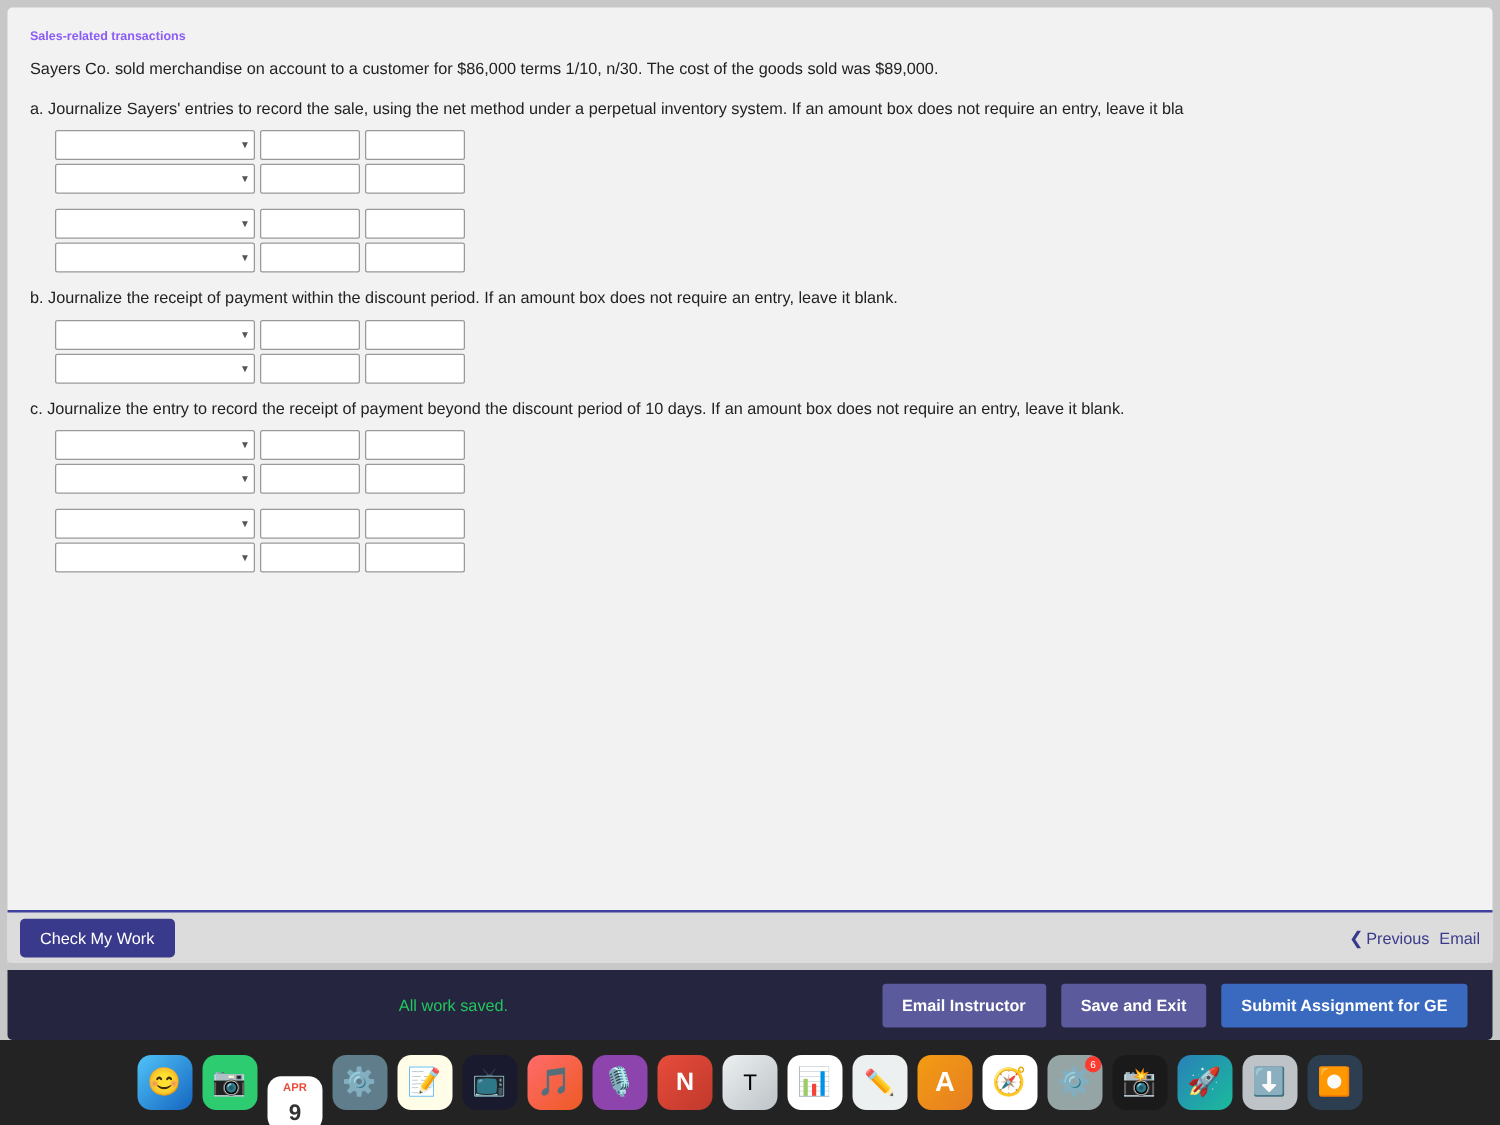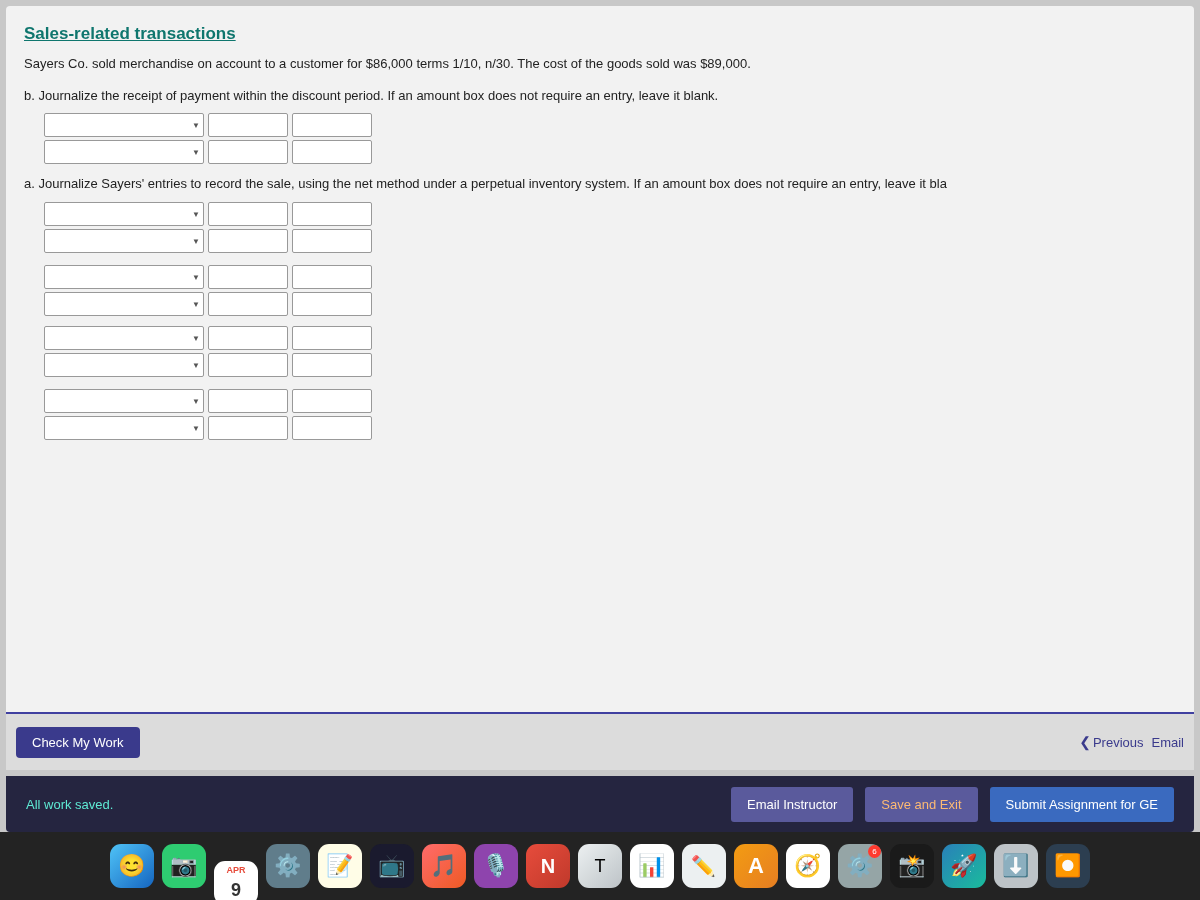--- a/index.html
+++ b/index.html
@@ -7,25 +7,24 @@
       width: 1200px;
       height: 900px;
       background: #d0d0d0;
       font-family: Arial, Helvetica, sans-serif;
       font-size: 13px;
       overflow: hidden;
       position: relative;
     }
 
     .page-title {
-      font-size: 17px;
+      font-size: 10px;
       font-weight: 600;
-      color: #0f766e;
+      color: #8b5cf6;
       margin-bottom: 10px;
-      text-decoration: underline;
     }
 
     .problem-text {
       font-size: 13px;
       color: #222;
       margin-bottom: 12px;
       line-height: 1.5;
     }
 
     .section-label {
@@ -117,53 +116,53 @@
       display: flex;
       align-items: center;
       gap: 2px;
     }
 
     .footer-btn {
       padding: 10px 16px;
       font-size: 13px;
       cursor: pointer;
       border: none;
-      font-weight: 400;
+      font-weight: 700;
       border-radius: 3px;
       margin-left: 6px;
     }
 
     .email-btn {
       background: #5a5a9c;
       color: white;
     }
 
     .save-exit-btn {
       background: #5a5a9c;
-      color: #fdba74;
+      color: #ffffff;
     }
 
     .submit-btn {
       background: #3a6abf;
       color: #ffffff;
     }
 
     .calendar-icon-wrap {
       position: relative;
       margin-top: 33px;
     }
 
     .section-wrapper {
       margin-bottom: 6px;
     }
 
     .footer-center-text {
       flex: 1;
-      text-align: left;
-      color: #5eead4;
+      text-align: center;
+      color: #22c55e;
       font-size: 13px;
     }
 
     .footer-right-btns {
       display: flex;
       align-items: center;
       gap: 6px;
     }
 
     .mac-icon {
@@ -212,21 +211,21 @@
       border-radius: 4px;
       padding: 18px 18px 10px 18px;
       overflow: hidden;
     }
 
     .action-strip {
       position: absolute;
       bottom: 130px;
       left: 6px;
       right: 6px;
-      height: 58px;
+      height: 42px;
       background: #dcdcdc;
       border-top: 2px solid #4040a0;
       display: flex;
       align-items: center;
       padding: 0 10px;
     }
 
     .status-footer {
       position: absolute;
       bottom: 68px;
@@ -265,20 +264,61 @@
 
 <div class="page-bg">
 
   <div class="content-panel">
 
     <div class="page-title">Sales-related transactions</div>
 
     <div class="problem-text">Sayers Co. sold merchandise on account to a customer for $86,000 terms 1/10, n/30. The cost of the goods sold was $89,000.</div>
 
     <div class="section-wrapper">
+      <div class="section-label truncate-right">a. Journalize Sayers' entries to record the sale, using the net method under a perpetual inventory system. If an amount box does not require an entry, leave it bla</div>
+
+      <div class="journal-grid">
+
+        <div class="journal-row">
+          <div class="select-wrapper">
+            <select class="account-select"><option value=""></option></select>
+          </div>
+          <input type="text" class="amount-input" value="" style="">
+          <input type="text" class="amount-input" value="" style="">
+        </div>
+
+        <div class="journal-row">
+          <div class="select-wrapper">
+            <select class="account-select"><option value=""></option></select>
+          </div>
+          <input type="text" class="amount-input" value="" style="">
+          <input type="text" class="amount-input" value="" style="">
+        </div>
+
+        <div style="height:6px;"></div>
+
+        <div class="journal-row">
+          <div class="select-wrapper">
+            <select class="account-select"><option value=""></option></select>
+          </div>
+          <input type="text" class="amount-input" value="" style="">
+          <input type="text" class="amount-input" value="" style="">
+        </div>
+
+        <div class="journal-row">
+          <div class="select-wrapper">
+            <select class="account-select"><option value=""></option></select>
+          </div>
+          <input type="text" class="amount-input" value="" style="">
+          <input type="text" class="amount-input" value="" style="">
+        </div>
+      </div>
+    </div>
+
+    <div class="section-wrapper">
       <div class="section-label">b. Journalize the receipt of payment within the discount period. If an amount box does not require an entry, leave it blank.</div>
 
       <div class="journal-grid">
 
         <div class="journal-row">
           <div class="select-wrapper">
             <select class="account-select"><option value=""></option></select>
           </div>
           <input type="text" class="amount-input" value="" style="">
           <input type="text" class="amount-input" value="" style="">
@@ -288,61 +328,21 @@
           <div class="select-wrapper">
             <select class="account-select"><option value=""></option></select>
           </div>
           <input type="text" class="amount-input" value="" style="">
           <input type="text" class="amount-input" value="" style="">
         </div>
       </div>
     </div>
 
     <div class="section-wrapper">
-      <div class="section-label truncate-right">a. Journalize Sayers' entries to record the sale, using the net method under a perpetual inventory system. If an amount box does not require an entry, leave it bla</div>
-
-      <div class="journal-grid">
-
-        <div class="journal-row">
-          <div class="select-wrapper">
-            <select class="account-select"><option value=""></option></select>
-          </div>
-          <input type="text" class="amount-input" value="" style="">
-          <input type="text" class="amount-input" value="" style="">
-        </div>
-
-        <div class="journal-row">
-          <div class="select-wrapper">
-            <select class="account-select"><option value=""></option></select>
-          </div>
-          <input type="text" class="amount-input" value="" style="">
-          <input type="text" class="amount-input" value="" style="">
-        </div>
-
-        <div style="height:6px;"></div>
-
-        <div class="journal-row">
-          <div class="select-wrapper">
-            <select class="account-select"><option value=""></option></select>
-          </div>
-          <input type="text" class="amount-input" value="" style="">
-          <input type="text" class="amount-input" value="" style="">
-        </div>
-
-        <div class="journal-row">
-          <div class="select-wrapper">
-            <select class="account-select"><option value=""></option></select>
-          </div>
-          <input type="text" class="amount-input" value="" style="">
-          <input type="text" class="amount-input" value="" style="">
-        </div>
-      </div>
-    </div>
-
-    <div class="section-wrapper">
+      <div class="section-label">c. Journalize the entry to record the receipt of payment beyond the discount period of 10 days. If an amount box does not require an entry, leave it blank.</div>
 
       <div class="journal-grid">
 
         <div class="journal-row">
           <div class="select-wrapper">
             <select class="account-select"><option value=""></option></select>
           </div>
           <input type="text" class="amount-input" value="" style="">
           <input type="text" class="amount-input" value="" style="">
         </div>

